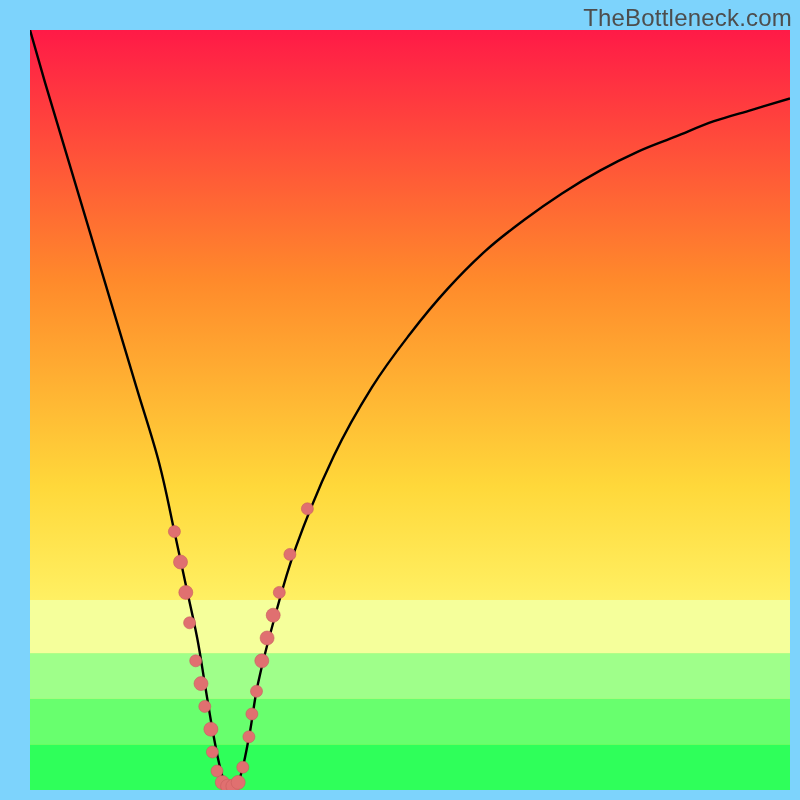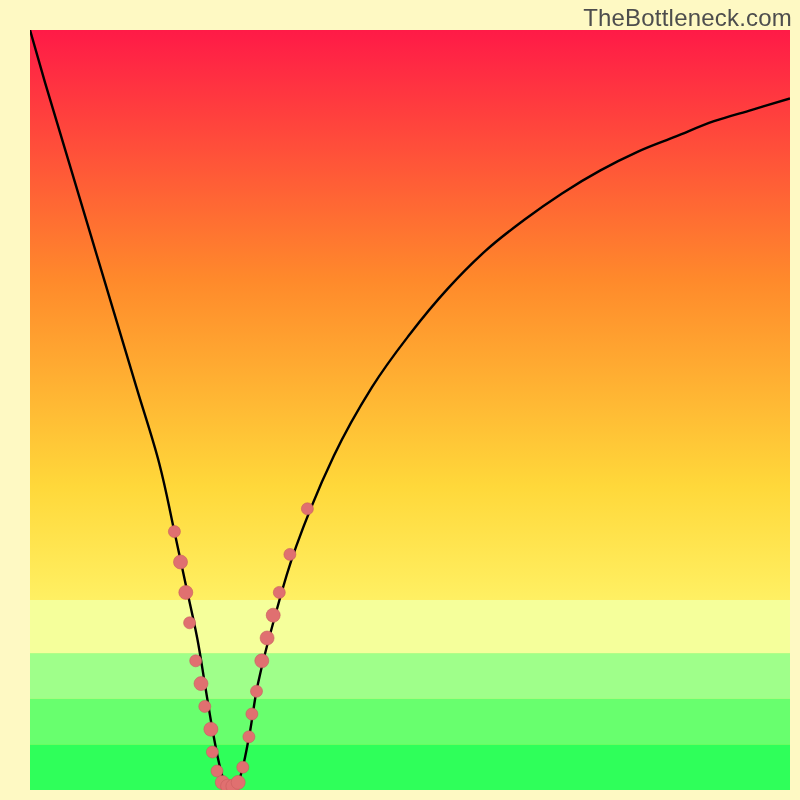--- a/index.html
+++ b/index.html
@@ -10,21 +10,21 @@
     overflow: hidden;
     background: #000;
     font-family: Arial, Helvetica, sans-serif;
   }
   .frame {
     position: absolute;
     left: 0;
     top: 0;
     width: 800px;
     height: 800px;
-    background: #fef9c3;
+    background: #7dd3fc;
   }
   .plot {
     position: absolute;
     left: 30px;
     top: 30px;
     width: 760px;
     height: 760px;
     
   }
   .watermark {

